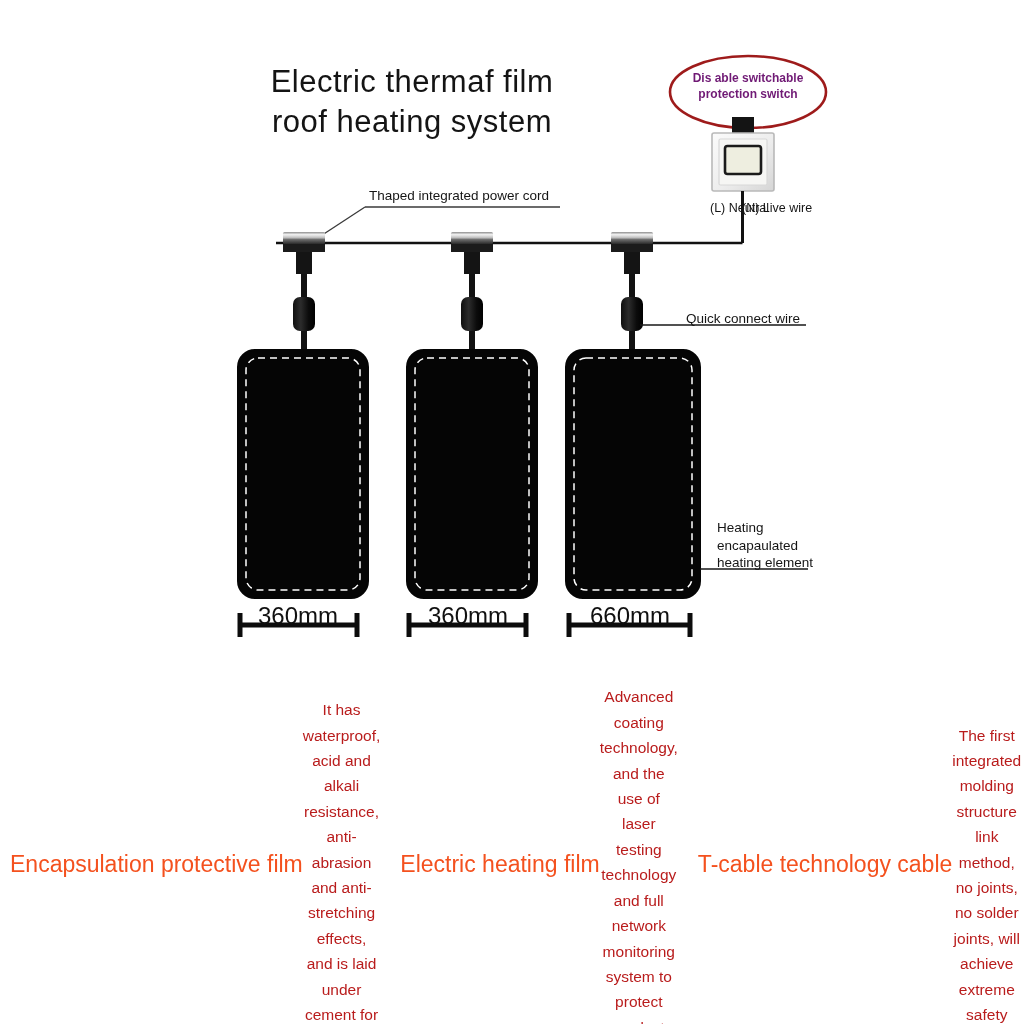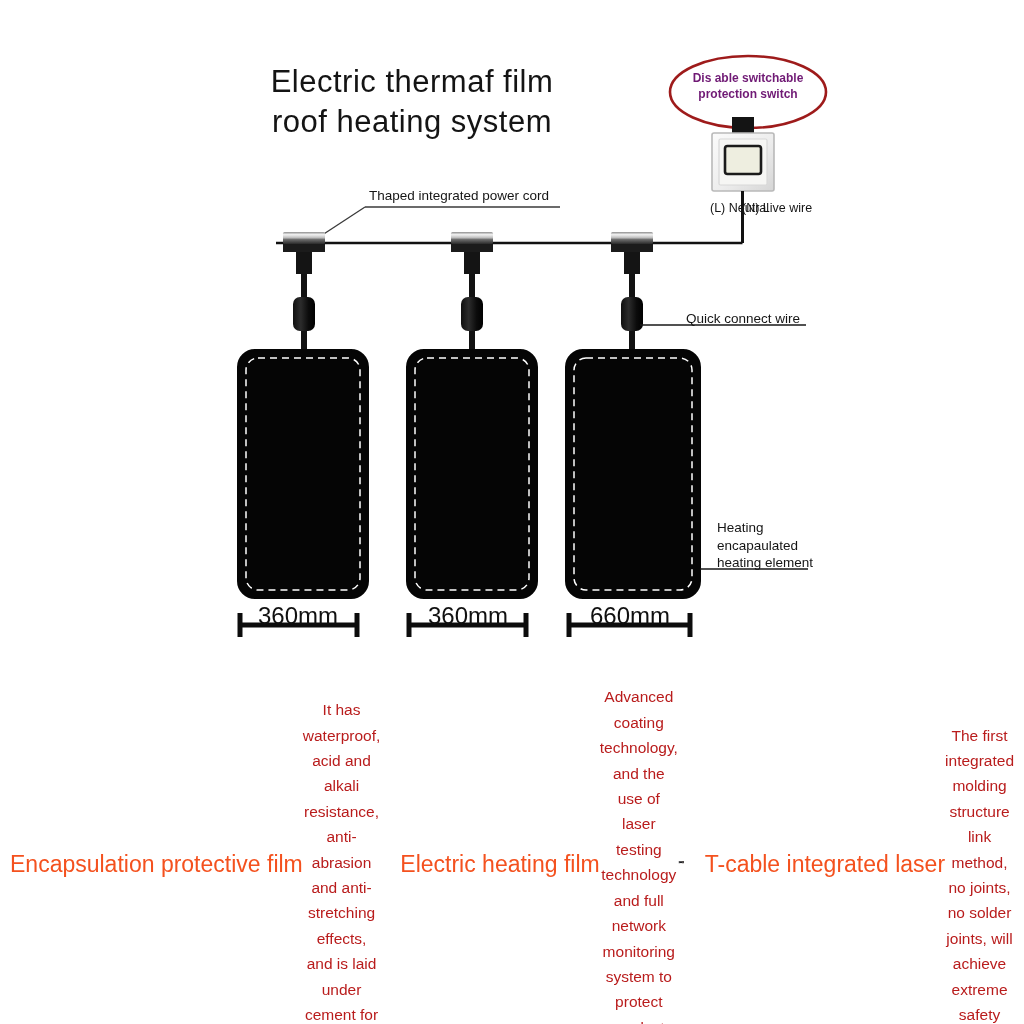--- a/index.html
+++ b/index.html
@@ -335,21 +335,21 @@
         <rect x="208" y="30" width="68" height="5" fill="url(#copper)"></rect>
         <rect x="208" y="124" width="68" height="5" fill="url(#copper)"></rect>
         <rect x="208" y="35" width="68" height="2" fill="#52301a" opacity="0.8"></rect>
 
         <rect x="216" y="24" width="8" height="112" fill="#ffffff" opacity="0.06"></rect>
       </svg>
     </div>
   </div>
 
   <div class="card">
-    <div class="card-title">T-cable integrated laser</div>
+    <div class="card-title">T-cable technology cable</div>
     <div class="card-body">The first integrated molding structure link method, no joints, no solder joints, will achieve extreme safety</div>
     <div class="card-photo">
       <svg viewBox="0 0 340 150">
         <defs>
           <linearGradient id="cableg" x1="0" y1="0" x2="0" y2="1">
             <stop offset="0%" stop-color="#3c3c3e"></stop>
             <stop offset="45%" stop-color="#141416"></stop>
             <stop offset="100%" stop-color="#050507"></stop>
           </linearGradient>
         </defs>

